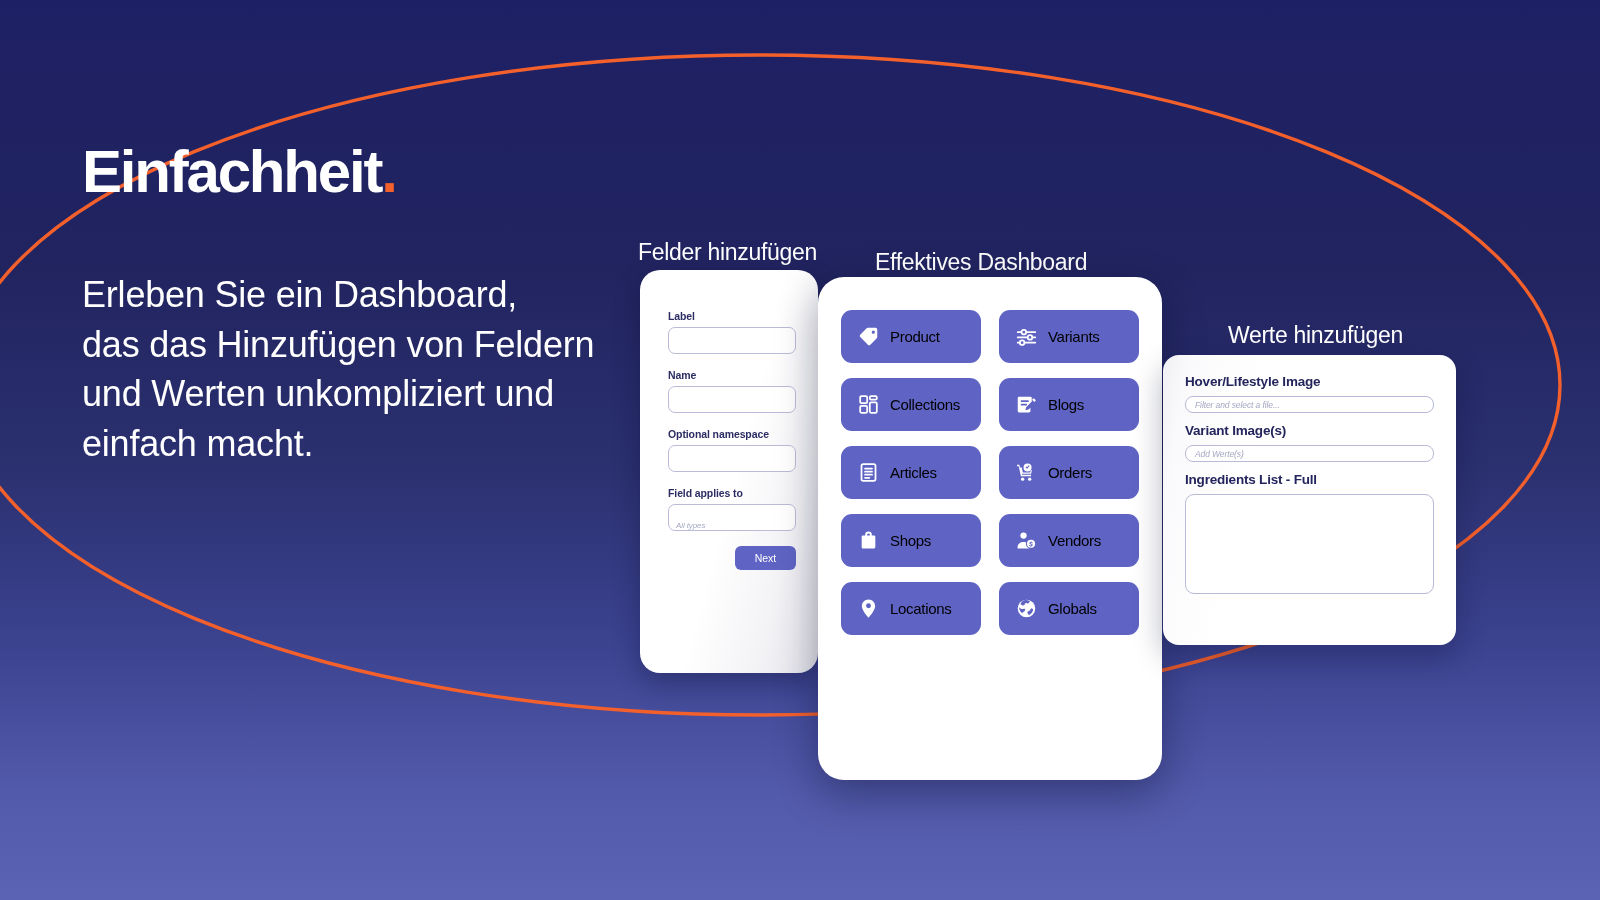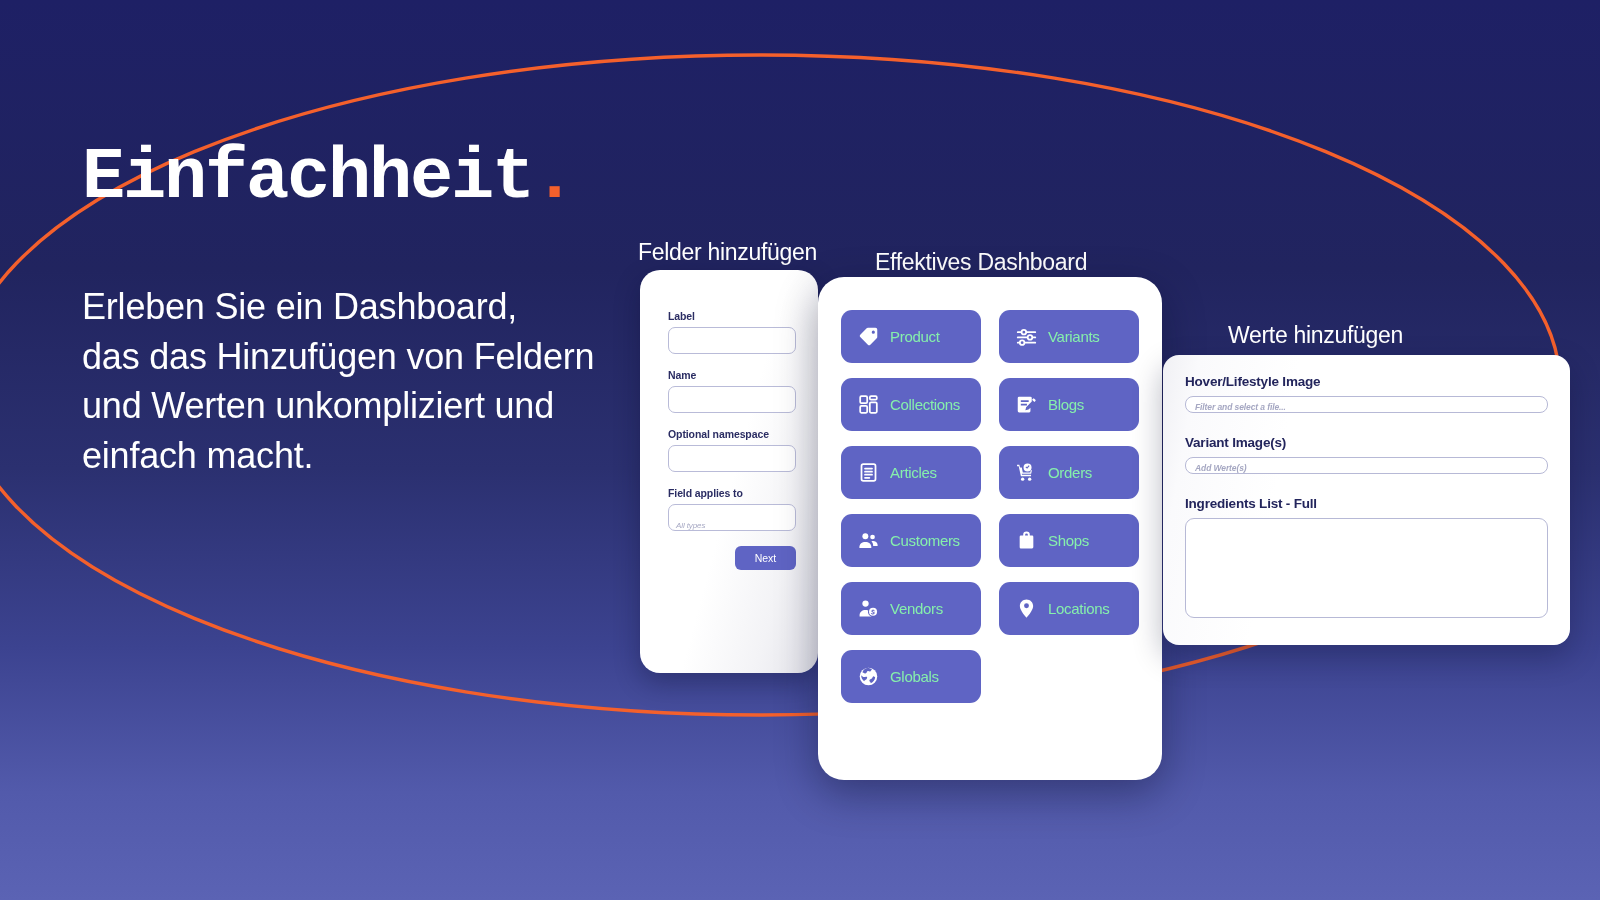--- a/index.html
+++ b/index.html
@@ -6,23 +6,22 @@
   html,body { width:1600px; height:900px; overflow:hidden; }
   body{
     font-family:"Liberation Sans", sans-serif;
     background:linear-gradient(180deg,#1e2065 0%,#21245f 30%,#2b3070 52%,#3c4390 72%,#525aab 88%,#5b63b4 100%);
     position:relative;
   }
   .arc-layer{position:absolute;inset:0;pointer-events:none;}
   
   .hero{position:absolute;left:82px;top:142px;width:620px;}
   .hero-title{
-    font-size:72px;font-weight:700;color:#ffffff;letter-spacing:-2.2px;line-height:1;
+    font-size:60px;font-weight:700;color:#ffffff;letter-spacing:-2.2px;line-height:1;
     white-space:nowrap;
-    font-family:Liberation Mono, monospace;
   }
   .hero-title .dot{color:#f4602c;}
   .hero-sub{
     margin-top:68px;font-size:36px;line-height:1.38;color:#ffffff;font-weight:400;letter-spacing:-0.2px;
     white-space:pre-line;
   }
   
   .caption{position:absolute;color:#ffffff;font-size:23px;font-weight:400;letter-spacing:-0.3px;white-space:nowrap;}
   #cap-fields{left:638px;top:239px;}
   #cap-dash{left:875px;top:249px;}
@@ -53,34 +52,34 @@
     left:818px;top:277px;width:344px;height:503px;border-radius:26px;
     box-shadow:0 14px 40px rgba(8,10,40,.38);
   }
   .tile-grid{
     padding:33px 23px;display:grid;grid-template-columns:1fr 1fr;
     gap:15px 18px;
   }
   .tile{
     background:#5f64c4;border-radius:11px;height:53px;
     display:flex;align-items:center;gap:11px;padding-left:17px;
-    color:#86efac;font-size:15px;letter-spacing:-0.3px;
+    color:#000000;font-size:15px;letter-spacing:-0.3px;
   }
   .tile svg{flex:0 0 auto;display:block;}
   
   #card-values{
-    left:1163px;top:355px;width:407px;height:290px;border-radius:16px;
+    left:1163px;top:355px;width:293px;height:290px;border-radius:16px;
     background:linear-gradient(100deg,#f0f0f4 0%,#fafafc 8%,#ffffff 30%,#ffffff 100%);
     box-shadow:0 12px 30px rgba(10,12,45,.30);
   }
   .values-inner{padding:19px 22px 0 22px;}
   .v-label{font-size:13.5px;color:#23255c;font-weight:600;letter-spacing:-0.2px;margin-bottom:7px;}
   .v-input{
     height:17px;border:1px solid #b7b9d6;border-radius:8px;background:#ffffff;
-    display:flex;align-items:flex-end;padding:0 9px;margin-bottom:22px;font-weight:bold;
+    display:flex;align-items:center;padding:0 9px;margin-bottom:10px;
   }
   .v-input .ph{font-size:8.5px;color:#a5a7c2;font-style:italic;letter-spacing:-0.1px;}
   .v-textarea{
     height:100px;border:1px solid #b7b9d6;border-radius:9px;background:#ffffff;
   }
 </style>
 </head>
 <body>
 
 <svg class="arc-layer" width="1600" height="900" viewBox="0 0 1600 900">
@@ -190,29 +189,20 @@
     <div class="tile">
       <svg width="21" height="21" viewBox="0 0 24 24" fill="#fff">
         <path d="M13.2 1.6a4.6 4.6 0 1 1 0 9.2 4.6 4.6 0 0 1 0-9.2zm2.3 3.1l-1-.9-1.9 2.1-.9-.8-.9 1 1.9 1.7 2.8-3.1z"></path>
         <path d="M1.2 3.2h2.6l.7 3.1h2.1l1.2 5.6h8.5l.5-2.1a6 6 0 0 0 1.5-.7l-1 4.3H6.6l.3 1.3h10.3v1.6H5.6L3.1 4.8H1.2V3.2z"></path>
         <circle cx="7.6" cy="19.6" r="1.9"></circle>
           <circle cx="15.6" cy="19.6" r="1.9"></circle>
       </svg>
       <span>Orders</span>
     </div>
 
-    <div class="tile">
-      <svg width="21" height="21" viewBox="0 0 24 24" fill="#fff">
-        <circle cx="8.4" cy="7.2" r="3.4"></circle>
-        <circle cx="16.6" cy="8" r="2.7"></circle>
-        <path d="M1.6 19.4c0-3.5 3-5.7 6.8-5.7s6.8 2.2 6.8 5.7v1.2H1.6v-1.2z"></path>
-        <path d="M16.6 12.6c3 0 5.8 1.6 5.8 4.5v1.1h-5.1v-.9c0-1.7-.7-3.2-1.9-4.3.4-.2.8-.4 1.2-.4z"></path>
-      </svg>
-      <span>Customers</span>
-    </div>
 
     <div class="tile">
       <svg width="21" height="21" viewBox="0 0 24 24" fill="#fff">
         <path d="M8.2 6.4V5.6a3.8 3.8 0 0 1 7.6 0v.8h2.6a1.4 1.4 0 0 1 1.4 1.4v12A1.4 1.4 0 0 1 18.4 21H5.6a1.4 1.4 0 0 1-1.4-1.4v-12a1.4 1.4 0 0 1 1.4-1.4h2.6zm2.2 0h3.2v-.8a1.6 1.6 0 1 0-3.2 0v.8z"></path>
       </svg>
       <span>Shops</span>
     </div>
 
     <div class="tile">
       <svg width="21" height="21" viewBox="0 0 24 24" fill="#fff">

